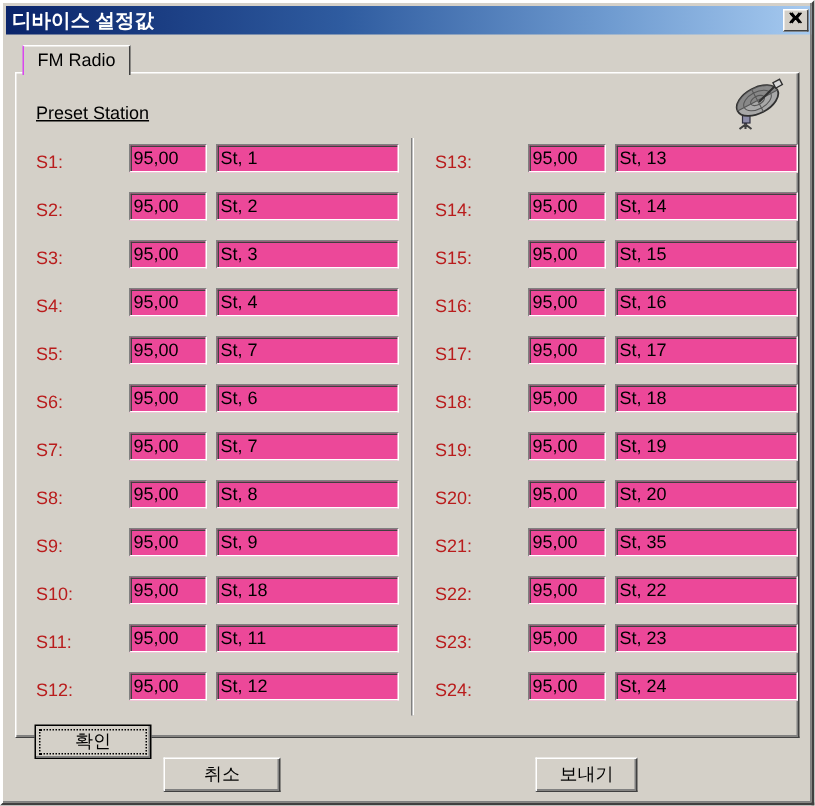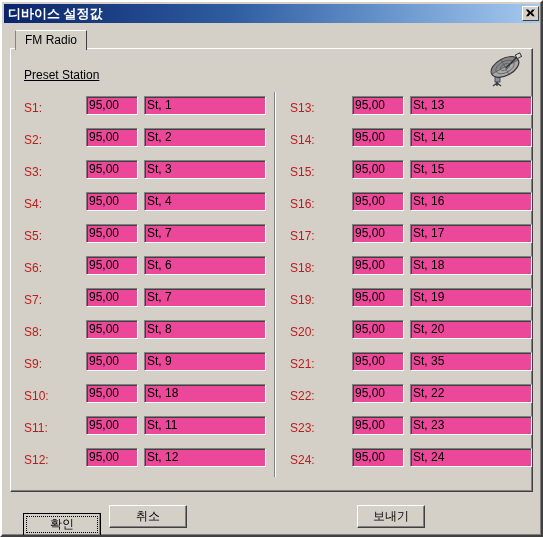--- a/index.html
+++ b/index.html
@@ -239,21 +239,21 @@
   }
   .btn.default {
     border: 1px solid #000000;
   }
   .btn.default .focus-rect {
     position: absolute;
     left: 2px; top: 2px; right: 2px; bottom: 2px;
     border: 1px dotted #000000;
     pointer-events: none;
   }
-  .btn-ok     { left: 21px;  top: 511px; width: 78px; }
+  .btn-ok     { left: 21px;  top: 481px; width: 78px; }
   .btn-cancel { left: 107px; top: 503px; width: 78px; }
   .btn-send   { left: 355px; top: 503px; width: 68px; }
 </style>
 </head>
 <body>
 
 <div id="window">
 
   <div class="titlebar">
     <div class="titlebar-text">디바이스 설정값</div>

